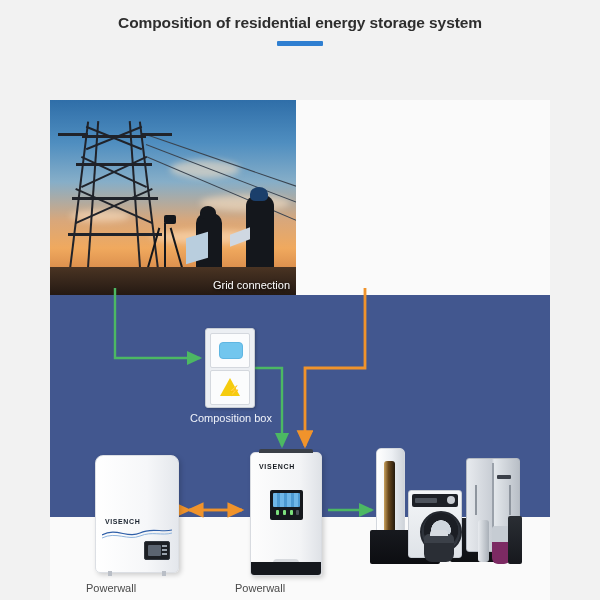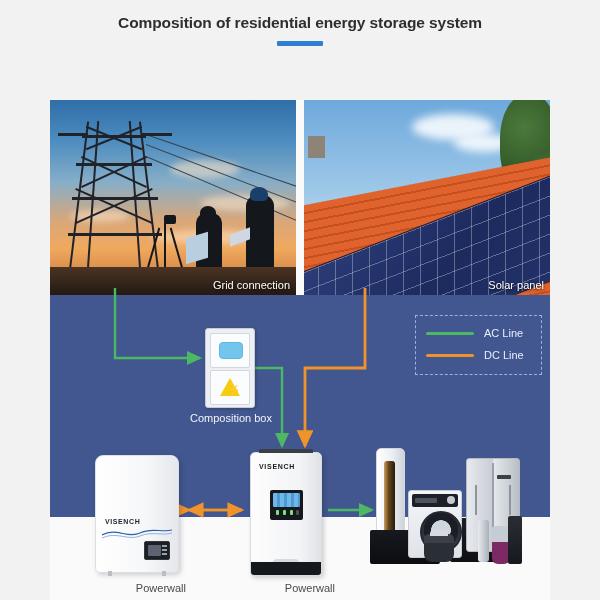--- a/index.html
+++ b/index.html
@@ -138,21 +138,21 @@
     line-height:10px;font-weight:bold;
   }
   .ebox-label{
     position:absolute;left:126px;top:312px;width:110px;text-align:center;
     color:#f0f3fa;font-size:11px;
     font-family:"Liberation Sans", sans-serif;
   }
 
   
   .device-label{
-    position:absolute;text-align:right;color:#4a4a4a;font-size:11px;
+    position:absolute;text-align:left;color:#4a4a4a;font-size:11px;
     font-family:"Liberation Sans", sans-serif;
   }
 
   
   .powerwall{
     position:absolute;left:45px;top:355px;width:82px;height:116px;
     background:linear-gradient(to right,#ffffff 0%,#f6f7f9 62%,#e4e7ec 100%);
     border:1px solid #dcdfe4;border-radius:8px 8px 5px 5px;
     box-shadow:2px 2px 5px rgba(0,0,0,.18);
   }
@@ -319,47 +319,23 @@
       <div class="person" style="left:136px;bottom:34px;width:22px;height:26px;transform:skewY(-16deg);background:#b9cede;"></div>
 
       <div class="person" style="left:196px;width:28px;height:76px;border-radius:11px 11px 0 0;"></div>
       <div class="person" style="left:200px;bottom:94px;width:18px;height:14px;border-radius:50% 50% 30% 30%;background:#1b3f6b;"></div>
       <div class="person" style="left:180px;bottom:52px;width:20px;height:12px;transform:skewY(-20deg);background:#cfd8e2;"></div>
 
       <div class="grid-ground"></div>
       <div class="photo-caption">Grid connection</div>
     </div>
 
-    <div class="photo right">
-      <div class="sky-solar"></div>
-      <div class="sol-cloud" style="left:108px;top:14px;width:82px;height:26px;"></div>
-      <div class="sol-cloud" style="left:150px;top:34px;width:60px;height:18px;"></div>
-      <div class="tree" style="left:196px;top:-6px;width:58px;height:96px;"></div>
-      <div class="tree" style="left:222px;top:50px;width:44px;height:80px;"></div>
-      <div class="wall"></div>
-      <div class="roof2"></div>
-      <div class="roof">
-        <div class="panelarray"></div>
-      </div>
-      <div class="chimney"></div>
-      <div class="photo-caption">Solar panel</div>
-    </div>
 
     <div class="bluepanel"></div>
 
-    <div class="legend">
-      <div class="legend-row r1">
-        <div class="legend-swatch" style="background:#4cb863;"></div>
-        <div class="legend-label">AC Line</div>
-      </div>
-      <div class="legend-row r2">
-        <div class="legend-swatch" style="background:#f0932b;"></div>
-        <div class="legend-label">DC Line</div>
-      </div>
-    </div>
 
     <svg class="lines" viewBox="0 0 500 512">
       <defs>
         <marker id="agrn" markerWidth="7" markerHeight="7" refX="5.6" refY="3" orient="auto">
           <path d="M0,0 L6.5,3 L0,6 Z" fill="#4cb863"></path>
         </marker>
         <marker id="aorg" markerWidth="7" markerHeight="7" refX="5.6" refY="3" orient="auto">
           <path d="M0,0 L6.5,3 L0,6 Z" fill="#f0932b"></path>
         </marker>
         <marker id="aorgs" markerWidth="7" markerHeight="7" refX="5.6" refY="3" orient="auto">

